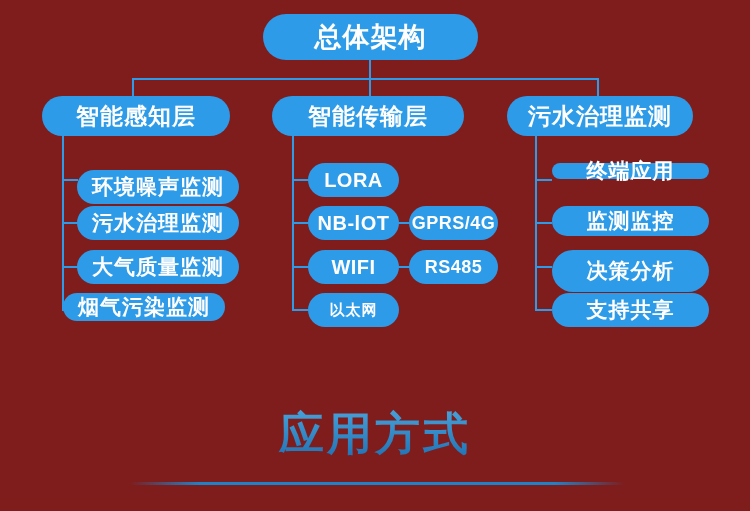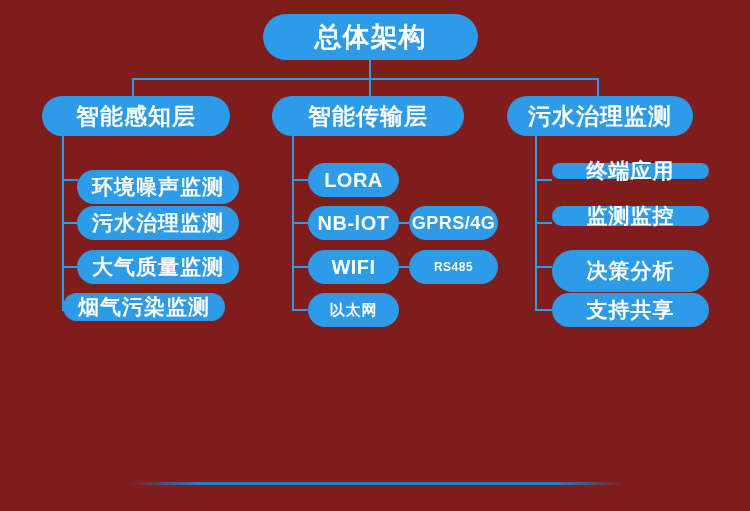--- a/index.html
+++ b/index.html
@@ -80,22 +80,23 @@
   <div class="node child-node" style="left:63px;top:293px;width:162px;height:28px;">烟气污染监测</div>
 
   <div class="node child-node latin" style="left:308px;top:163px;width:91px;height:34px;">LORA</div>
   <div class="node child-node latin" style="left:308px;top:206px;width:91px;height:34px;">NB-lOT</div>
   <div class="node child-node latin" style="left:308px;top:250px;width:91px;height:34px;">WIFI</div>
   <div class="node child-node" style="left:308px;top:293px;width:91px;height:34px;font-size:15px;">以太网</div>
 
   <div class="line" style="left:398px;top:222px;width:12px;height:2px;"></div>
   <div class="line" style="left:398px;top:266px;width:12px;height:2px;"></div>
   <div class="node child-node latin" style="left:409px;top:206px;width:89px;height:34px;font-size:18px;">GPRS/4G</div>
-  <div class="node child-node latin" style="left:409px;top:250px;width:89px;height:34px;font-size:12px;">RS485</div>
+  <div class="node child-node latin" style="left:409px;top:250px;width:89px;height:34px;font-size:18px;">RS485</div>
 
   <div class="node child-node" style="left:552px;top:163px;width:157px;height:16px;">终端应用</div>
-  <div class="node child-node" style="left:552px;top:206px;width:157px;height:20px;">监测监控</div>
+  <div class="node child-node" style="left:552px;top:206px;width:157px;height:30px;">监测监控</div>
   <div class="node child-node" style="left:552px;top:250px;width:157px;height:42px;">决策分析</div>
   <div class="node child-node" style="left:552px;top:293px;width:157px;height:34px;">支持共享</div>
 
+  <div class="footer-title">应用方式</div>
   <div class="footer-underline"></div>
 
 </div>
 
 </body></html>

